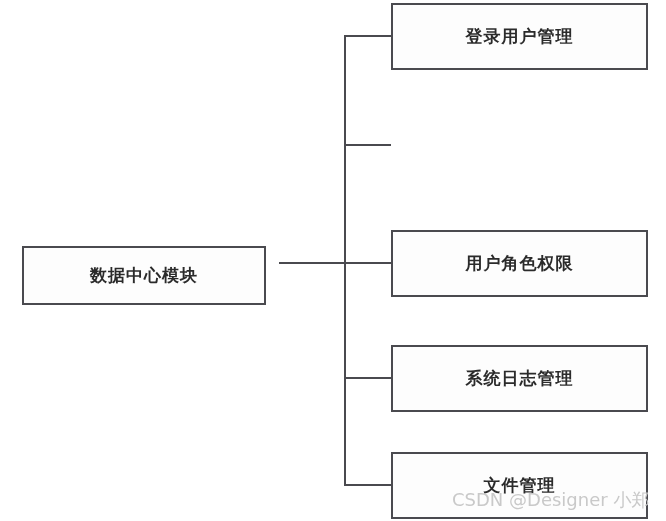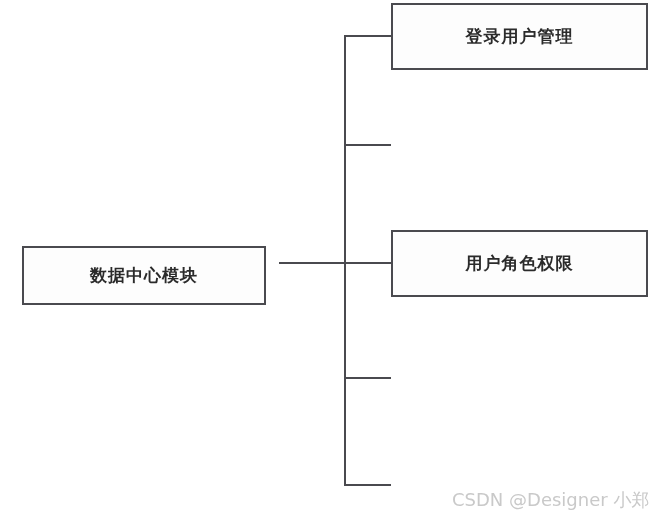--- a/index.html
+++ b/index.html
@@ -117,17 +117,23 @@
 
   <div class="node-box child-box child-box-1">
     <span class="node-label">登录用户管理</span>
   </div>
 
 
   <div class="node-box child-box child-box-3">
     <span class="node-label">用户角色权限</span>
   </div>
 
+  <div class="node-box child-box child-box-4">
+    <span class="node-label">系统日志管理</span>
+  </div>
 
+  <div class="node-box child-box child-box-5">
+    <span class="node-label">文件管理</span>
+  </div>
 
   <div class="watermark">CSDN @Designer 小郑</div>
 
 </div>
 
 </body></html>

